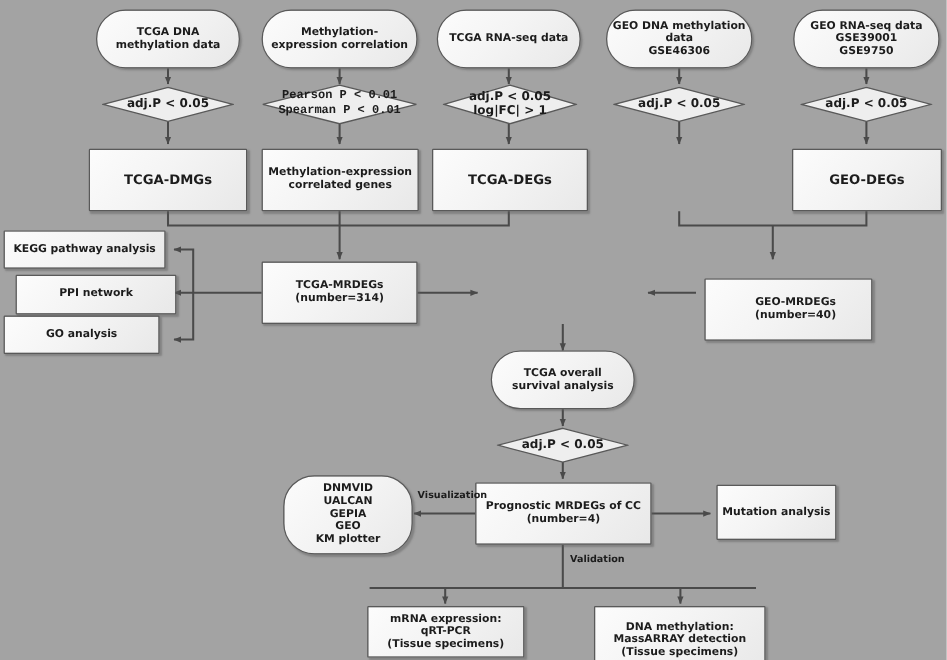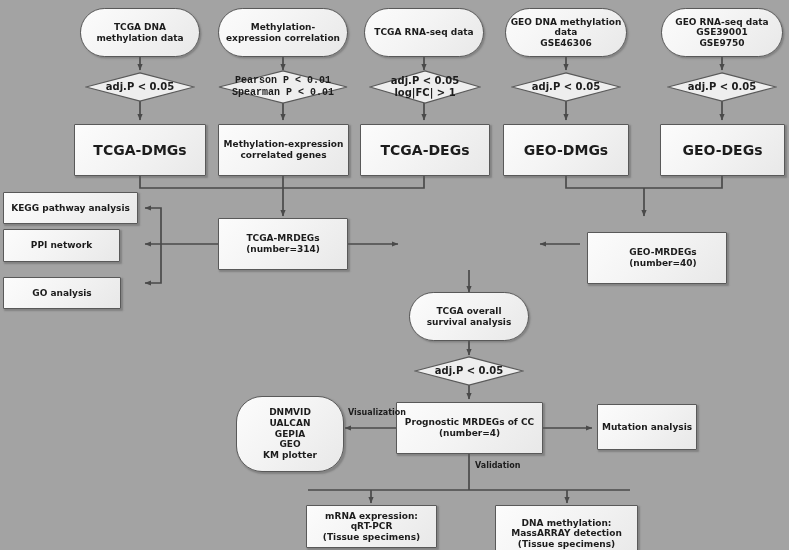--- a/index.html
+++ b/index.html
@@ -59,21 +59,21 @@
   .ntext { display: block; width: 100%; white-space: pre-line; }
   .edge-label {
     position: absolute;
     color: #1c1c1c;
     font-weight: bold;
     white-space: nowrap;
   }
   .fs-9 { font-size: 9px; }
   .fs-8 { font-size: 8px; }
   .fs-75 { font-size: 10px; }
-  .fs-10 { font-size: 14px; }
+  .fs-10 { font-size: 11px; }
 </style>
 </head>
 <body>
 
 <div id="canvas">
 
   <svg id="wires" viewBox="0 0 789 550">
     <defs>
       <marker id="arr" markerWidth="7" markerHeight="7" refX="6" refY="3" orient="auto" markerUnits="userSpaceOnUse">
         <path d="M0,0.4 L6.4,3 L0,5.6 z" fill="#4a4a4a"></path>
@@ -189,34 +189,31 @@
   <div class="node rect fs-10" style="left:74px;  top:124px; width:132px; height:52px;">
     <span class="ntext">TCGA-DMGs</span>
   </div>
   <div class="node rect fs-9" style="left:218px; top:124px; width:131px; height:52px;">
     <span class="ntext">Methylation-expression
 correlated genes</span>
   </div>
   <div class="node rect fs-10" style="left:360px; top:124px; width:130px; height:52px;">
     <span class="ntext">TCGA-DEGs</span>
   </div>
-  <div class="node rect fs-10" style="left:503px; top:124px; width:126px; height:52px;">
-    <span class="ntext">GEO-DMGs</span>
-  </div>
   <div class="node rect fs-10" style="left:660px; top:124px; width:125px; height:52px;">
     <span class="ntext">GEO-DEGs</span>
   </div>
 
   <div class="node rect fs-9" style="left:3px; top:192px; width:135px; height:32px;align-items:center;">
     <span class="ntext">KEGG pathway analysis</span>
   </div>
-  <div class="node rect fs-9" style="left:3px; top:229px; width:117px; height:33px;">
+  <div class="node rect fs-9" style="left:13px; top:229px; width:134px; height:33px;">
     <span class="ntext">PPI network</span>
   </div>
-  <div class="node rect fs-9" style="left:3px; top:277px; width:118px; height:32px;justify-content:flex-end;">
+  <div class="node rect fs-9" style="left:3px; top:263px; width:130px; height:32px;justify-content:flex-end;">
     <span class="ntext">GO analysis</span>
   </div>
 
   <div class="node rect fs-9" style="left:218px; top:218px; width:130px; height:52px;">
     <span class="ntext">TCGA-MRDEGs
 (number=314)</span>
   </div>
   <div class="node rect fs-9" style="left:587px; top:232px; width:140px; height:52px;padding-left:12px;">
     <span class="ntext">GEO-MRDEGs
 (number=40)</span>
@@ -231,21 +228,21 @@
       <polygon points="55,0.9 109,15 55,29.1 1,15" fill="#eeeeee" stroke="#595959" stroke-width="1.1"></polygon>
     </svg>
     <span class="dtext fs-75">adj.P &lt; 0.05</span>
   </div>
 
   <div class="node rect fs-9" style="left:396px; top:402px; width:147px; height:52px;">
     <span class="ntext">Prognostic MRDEGs of CC
 (number=4)</span>
   </div>
 
-  <div class="node rect fs-9" style="left:236px; top:396px; width:108px; height:76px;border-radius:26px;">
+  <div class="node rect fs-9" style="left:236px; top:396px; width:108px; height:66px;border-radius:26px;">
     <span class="ntext">DNMVID
 UALCAN
 GEPIA
 GEO
 KM plotter</span>
   </div>
 
   <div class="node rect fs-9" style="left:597px; top:404px; width:100px; height:46px;">
     <span class="ntext">Mutation analysis</span>
   </div>

